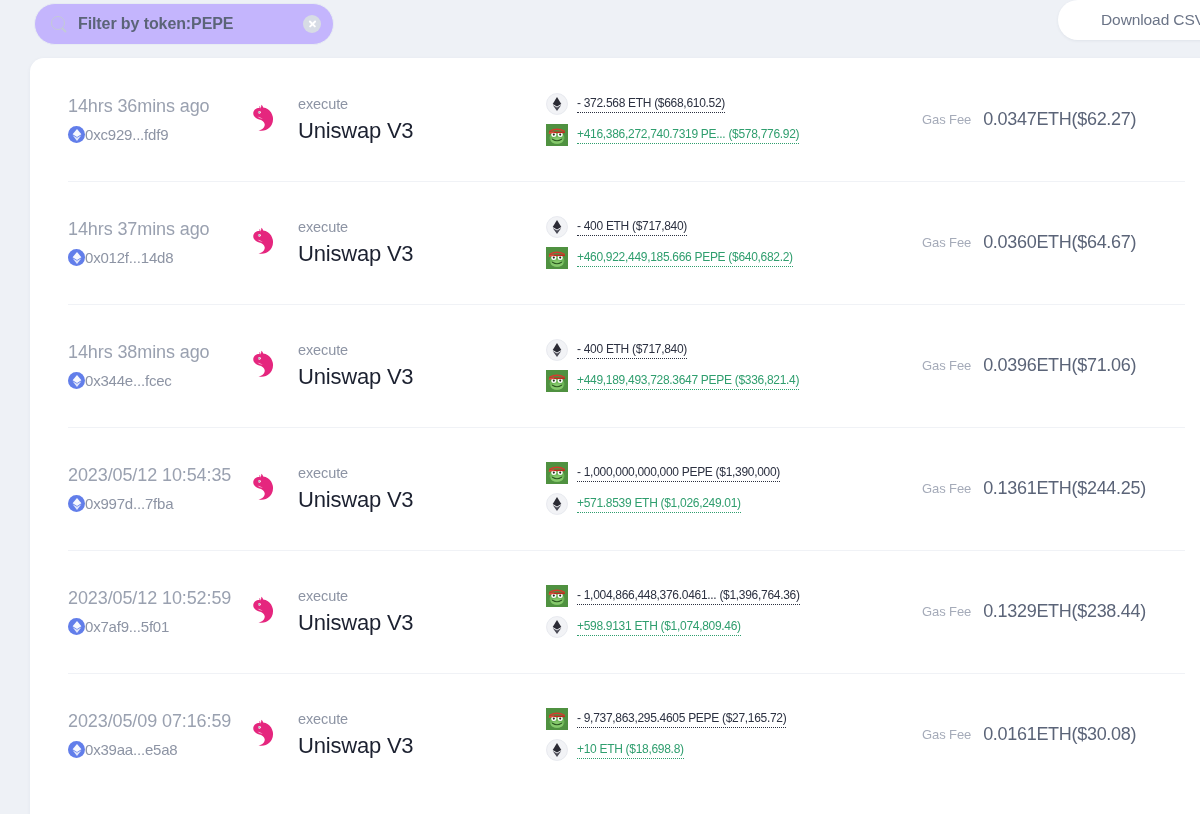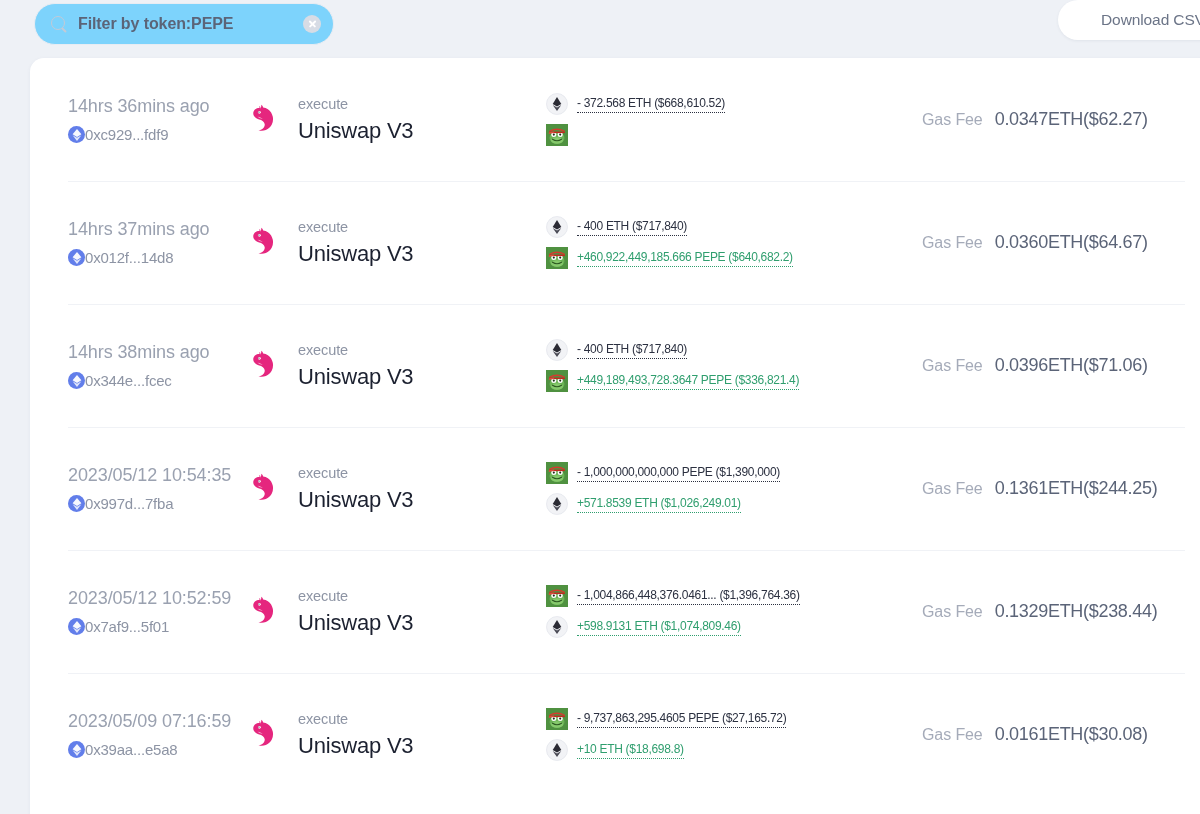--- a/index.html
+++ b/index.html
@@ -22,21 +22,21 @@
     height: 58px;
     display: flex;
     align-items: flex-start;
     padding: 0 0 0 34px;
   }
 
   .filter-box {
     margin-top: 3px;
     width: 300px;
     height: 42px;
-    background: #7dd3fc;
+    background: #c4b5fd;
     border: 1px solid #e7ecf3;
     border-radius: 21px;
     display: flex;
     align-items: center;
     padding: 0 12px 0 16px;
     gap: 10px;
   }
 
   .search-icon {
     width: 17px;
@@ -229,21 +229,21 @@
 
   
   .col-gas {
     flex: 1 1 auto;
     display: flex;
     align-items: center;
     gap: 12px;
     padding-left: 6px;
   }
   .gas-label {
-    font-size: 16px;
+    font-size: 13px;
     color: #a5abb9;
     letter-spacing: -0.1px;
     white-space: nowrap;
   }
   .gas-value {
     font-size: 18px;
     color: #5b6478;
     letter-spacing: -0.3px;
     white-space: nowrap;
   }
@@ -305,20 +305,21 @@
               <ellipse cx="11" cy="16.5" rx="6" ry="3.2" fill="#86c96c"></ellipse>
               <circle cx="7.8" cy="10.4" r="2.5" fill="#ffffff"></circle>
               <circle cx="14.2" cy="10.4" r="2.5" fill="#ffffff"></circle>
               <circle cx="7.8" cy="10.6" r="1.05" fill="#1d2a16"></circle>
               <circle cx="14.2" cy="10.6" r="1.05" fill="#1d2a16"></circle>
               <path d="M6.5 15.2 q4.5 3 9 0" stroke="#2d5a22" stroke-width="1.1" fill="none" stroke-linecap="round"></path>
               <path d="M3.2 8.2 q7.8-4.4 15.6 0 l0 -1.5 q-7.8-4.2 -15.6 0 z" fill="#d63b2f"></path>
               <rect x="3.2" y="7.6" width="15.6" height="1.5" fill="#c1291f"></rect>
               <path d="M2.8 8.6 q3-1.2 5.4-1.1 l0 1.6 q-2.6-.1 -5.4 1 z" fill="#e04a3c"></path>
             </svg>
+            <span class="amount in">+416,386,272,740.7319 PE... ($578,776.92)</span>
           </div>
         </div>
         <div class="col-gas">
           <span class="gas-label">Gas Fee</span>
           <span class="gas-value">0.0347ETH($62.27)</span>
         </div>
       </div>
       <div class="tx-row">
         <div class="col-time">
           <div class="time-ago">14hrs 37mins ago</div>

